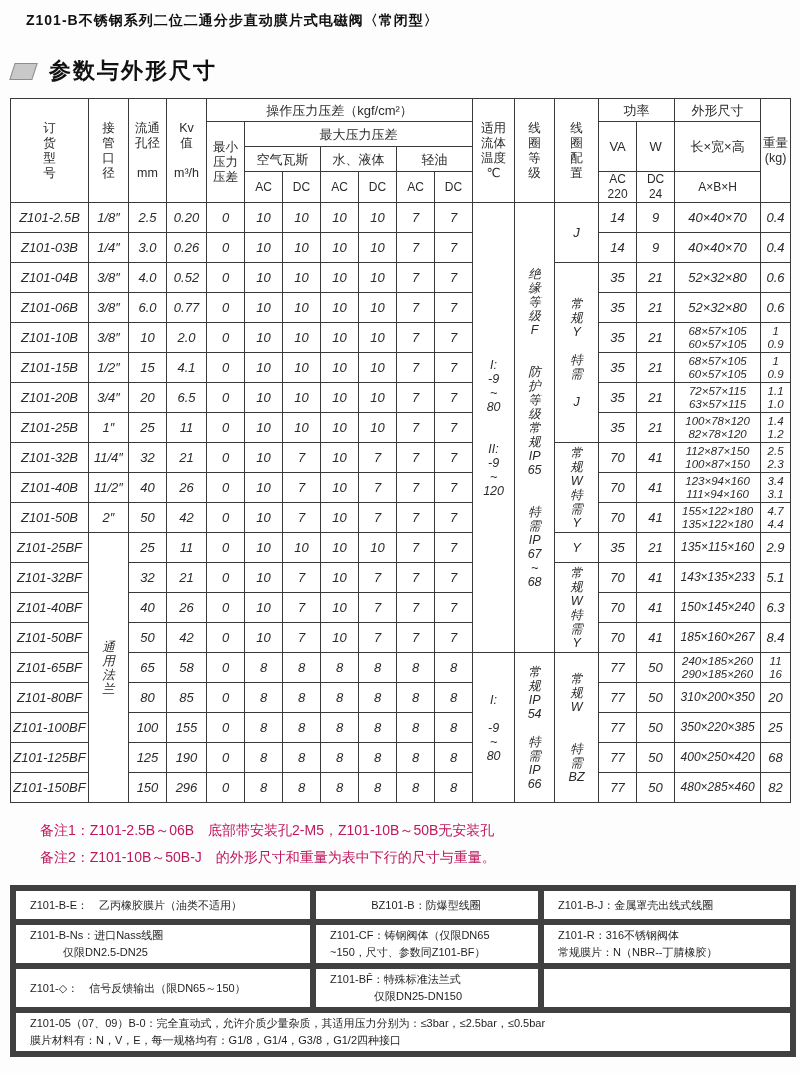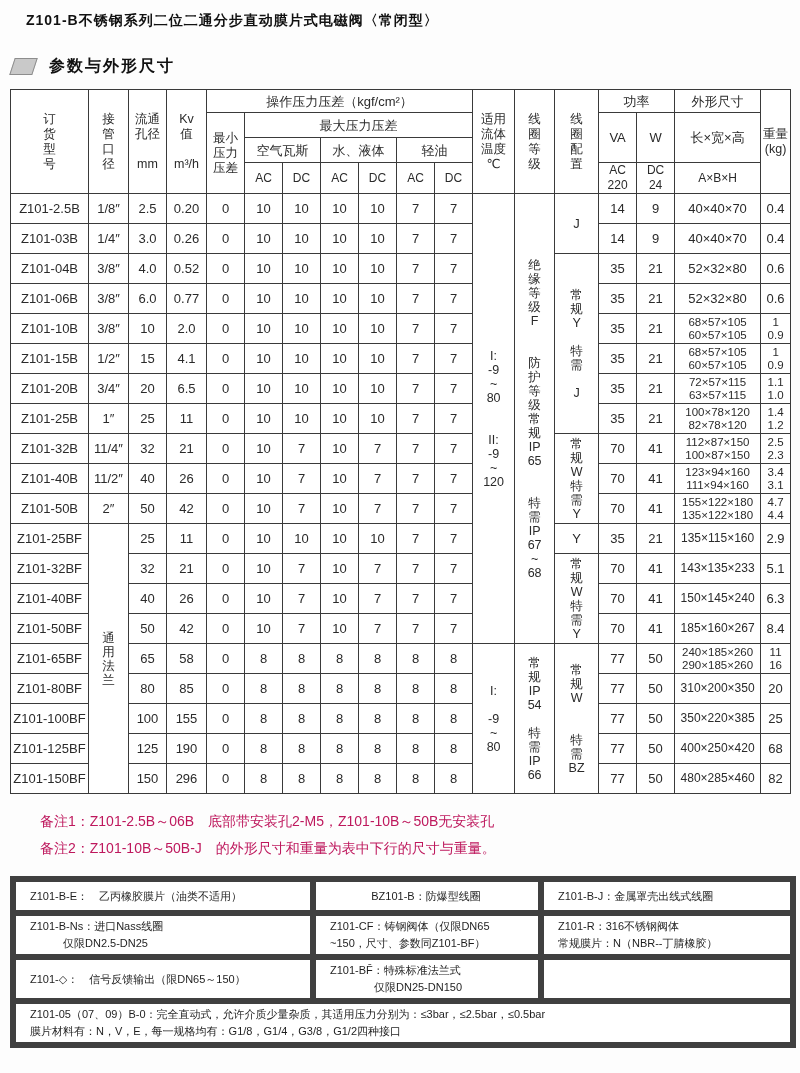--- a/index.html
+++ b/index.html
@@ -3,31 +3,31 @@
 <meta charset="utf-8">
 <style>
   html,body{margin:0;padding:0;background:#fdfdfd;}
   body{width:800px;height:1073px;overflow:hidden;
        font-family:"Liberation Sans","DejaVu Sans",sans-serif;color:#222;}
   .page{padding:6px 10px 0 10px;}
   .doc-title{font-size:14px;font-weight:bold;letter-spacing:1px;margin:6px 0 0 16px;color:#111;}
   .sec-head{display:flex;align-items:center;margin:26px 0 12px 2px;}
   .sec-head .marker{width:21px;height:15px;background:#c9c9c9;border:1px solid #8d8d8d;
        transform:skewX(-18deg);margin-right:14px;}
-  .sec-head .sec-title{font-size:16px;font-weight:bold;letter-spacing:2px;color:#111;}
+  .sec-head .sec-title{font-size:22px;font-weight:bold;letter-spacing:2px;color:#111;}
 
   table.main{border-collapse:collapse;table-layout:fixed;width:780px;background:#fff;}
   table.main th,table.main td{border:1px solid #3a3a3a;font-weight:normal;text-align:center;
        vertical-align:middle;padding:0;white-space:pre-line;font-size:13px;line-height:15px;
        overflow:hidden;color:#2a2a2a;}
   table.main thead tr:nth-child(1){height:23px;}
   table.main thead tr:nth-child(2){height:25px;}
   table.main thead tr:nth-child(3){height:25px;}
   table.main thead tr:nth-child(4){height:22px;}
-  table.main tbody tr{height:30px;}
+  table.main tbody tr{height:30px;font-style:italic;}
   table.main .vhead{font-size:12.5px;line-height:15px;}
   table.main .vcell{font-size:12.5px;line-height:14px;}
   table.main .dbl{font-size:11.5px;line-height:13px;}
   table.main .sm{font-size:12px;}
 
   .notes{margin:14px 0 0 30px;}
   .notes div{font-size:14px;line-height:27px;color:#be185d;}
 
   table.special{border-collapse:collapse;table-layout:fixed;width:780px;background:#fff;margin-top:14px;}
   table.special td{border:6px solid #404040;font-size:11px;line-height:17px;color:#1e1e1e;

